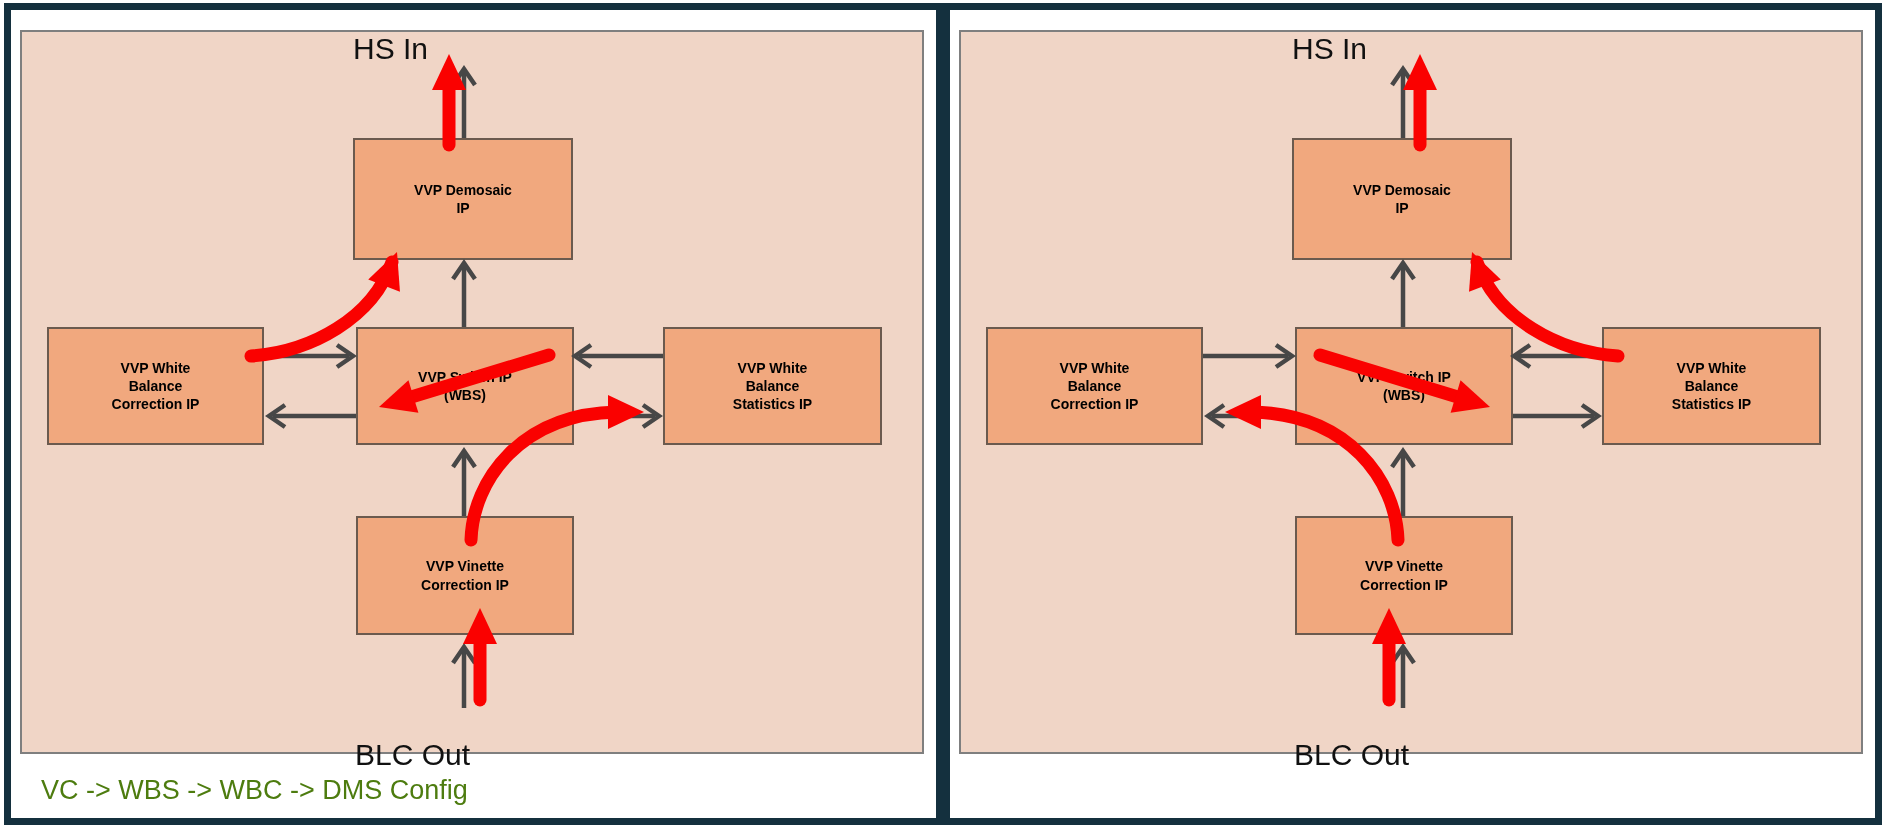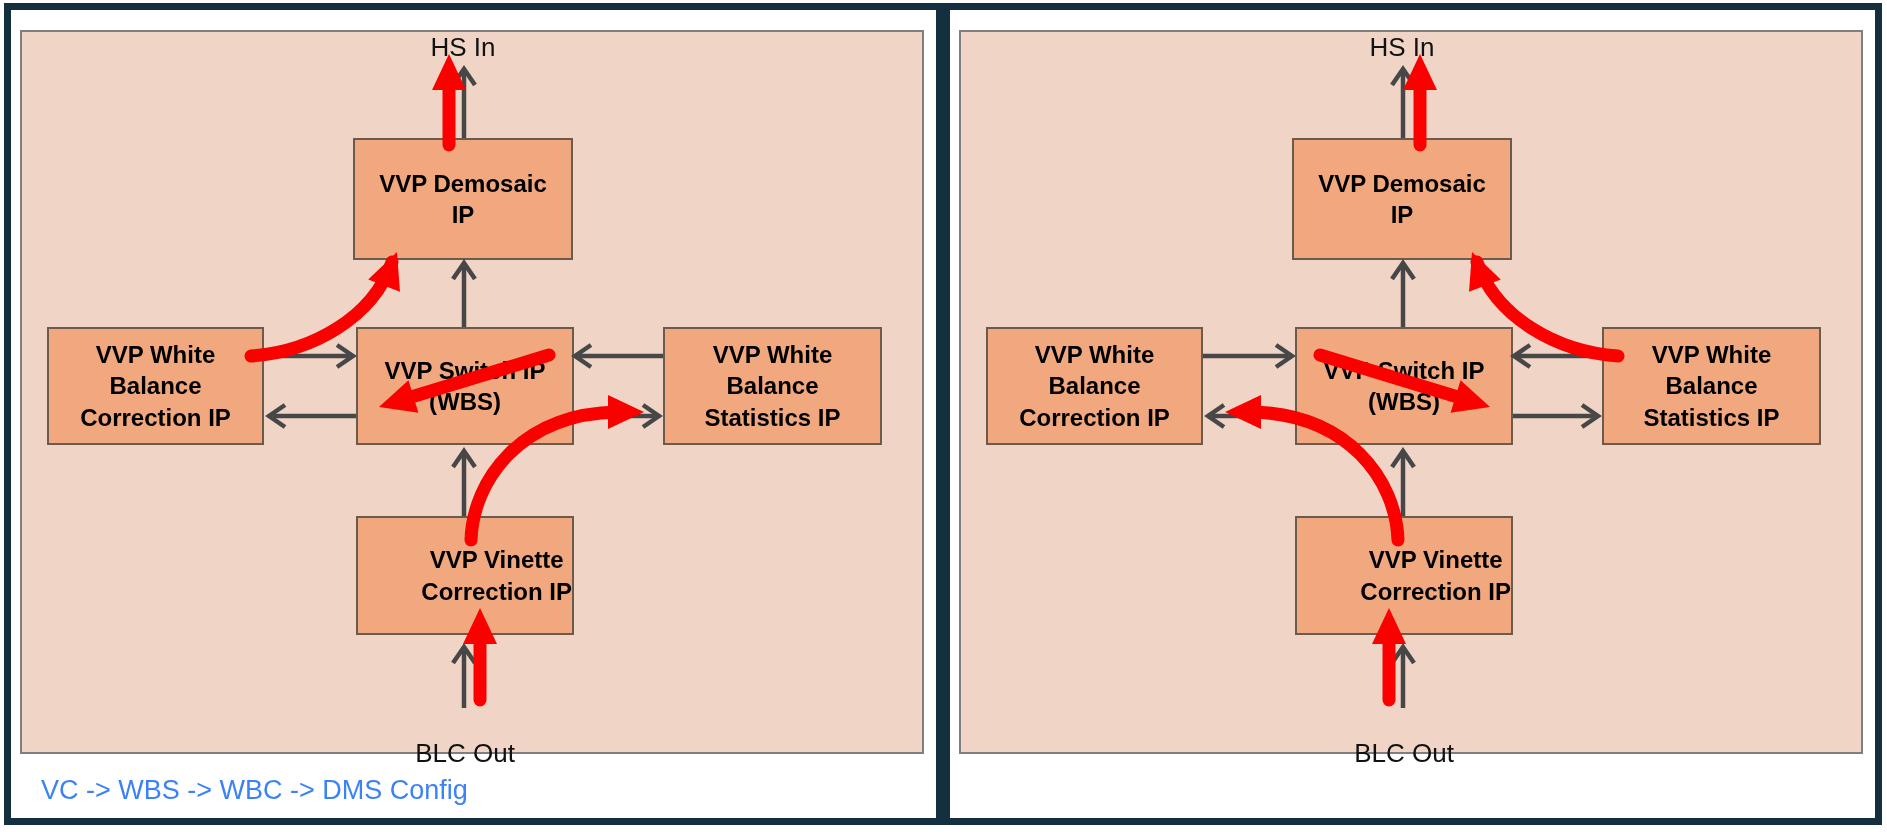--- a/index.html
+++ b/index.html
@@ -30,47 +30,46 @@
   .box {
     position: absolute;
     display: flex;
     align-items: center;
     justify-content: center;
     text-align: center;
     background: var(--box-fill, #f1a87e);
     border: 2px solid var(--box-border, #6b5a4e);
     color: #000;
     font-weight: bold;
-    font-size: 24px;
+    font-size: 14px;
     line-height: 1.3;
   }
   .box-label { white-space: pre-line; }
 
   .box.demosaic { left: 342px; top: 128px; width: 220px; height: 122px; }
   .box.wbc      { left: 36px;  top: 317px; width: 217px; height: 118px; }
   .box.switch   { left: 345px; top: 317px; width: 218px; height: 118px; }
   .box.wbs      { left: 652px; top: 317px; width: 219px; height: 118px; }
-  .box.vinette  { left: 345px; top: 506px; width: 218px; height: 119px; justify-content: flex-end; }
+  .box.vinette  { left: 345px; top: 506px; width: 218px; height: 119px; }
 
   .flow-label {
     position: absolute;
     width: 220px;
-    text-align: center;
-    font-size: 26px;
+    font-size: 30px;
     color: #111111;
   }
   .flow-label.top    { left: 342px; top: 22px; }
   .flow-label.bottom { left: 344px; top: 728px; }
 
   .caption {
     position: absolute;
     left: 30px; top: 764px;
     font-size: 27px;
     line-height: 1.2;
-    color: #3b82f6;
+    color: #4d7c0f;
   }
 
   svg.overlay {
     position: absolute;
     left: 0; top: 0;
     width: 925px; height: 808px;
     pointer-events: none;
   }
   .gray-arrow-set line     { stroke: var(--gray-arrow, #474747); stroke-width: 4.5; }
   .gray-arrow-set polyline { stroke: var(--gray-arrow, #474747); stroke-width: 4.5; fill: none; }

